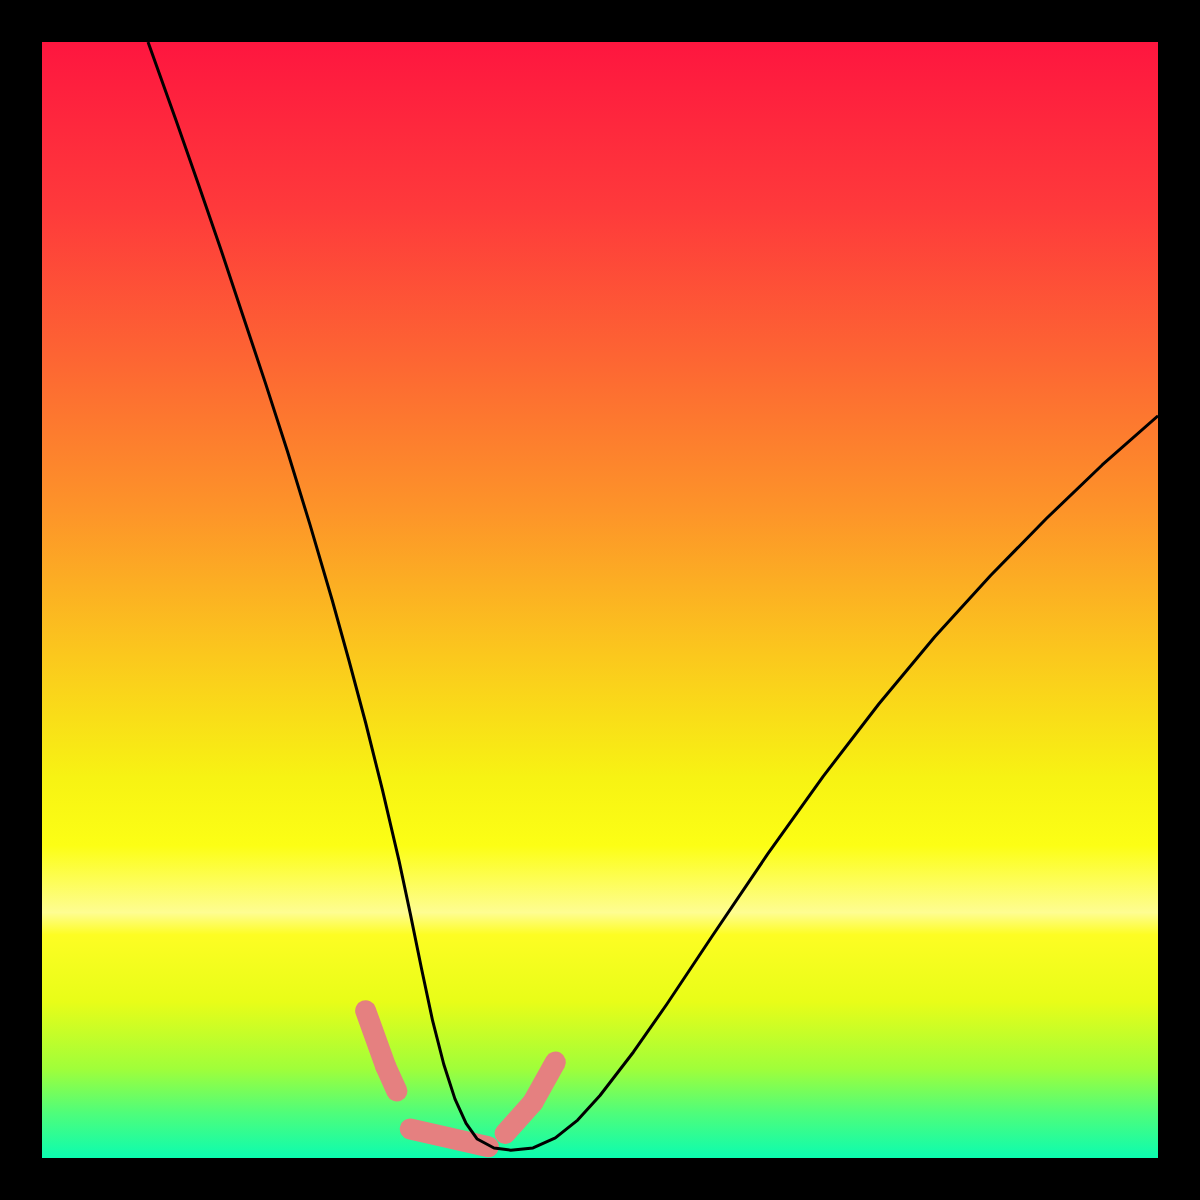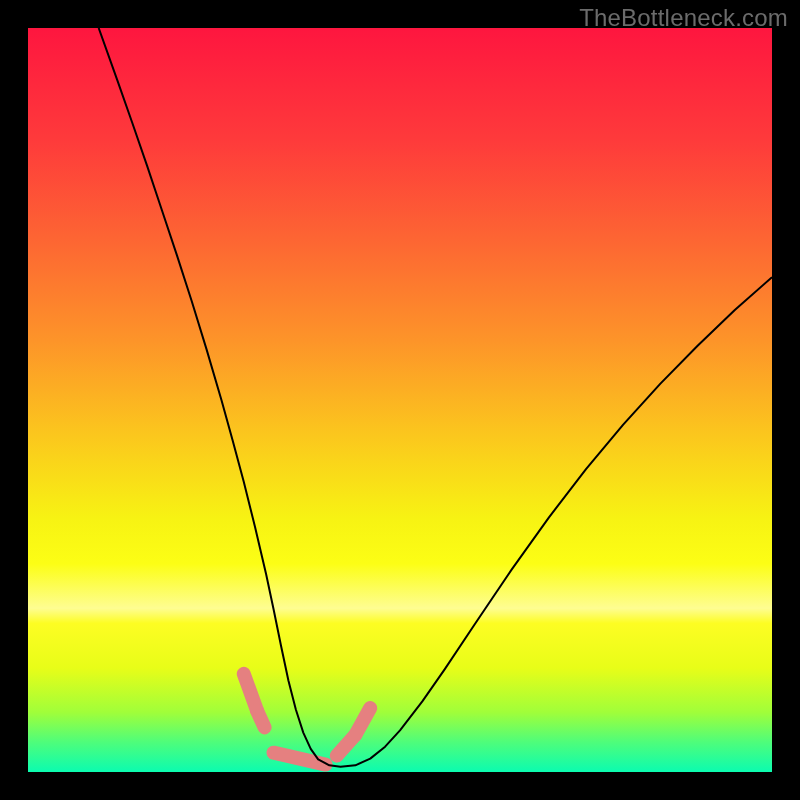--- a/index.html
+++ b/index.html
@@ -39,21 +39,20 @@
   svg.plot {
     display: block;
     width: 744px;
     height: 744px;
   }
 </style>
 </head>
 <body>
 
 <div class="frame">
-  <div class="watermark">TheBottleneck.com</div>
   <div class="plot-clip">
     <svg class="plot" viewBox="0 0 744 744" preserveAspectRatio="none">
       <defs>
         <linearGradient id="bg-grad" x1="0" y1="0" x2="0" y2="1">
             <stop offset="0%" stop-color="#fe163f"></stop>
             <stop offset="15%" stop-color="#fe3a3b"></stop>
             <stop offset="28.000000000000004%" stop-color="#fd6433"></stop>
             <stop offset="42%" stop-color="#fd9429"></stop>
             <stop offset="55.00000000000001%" stop-color="#fbc81d"></stop>
             <stop offset="66%" stop-color="#f7f313"></stop>

